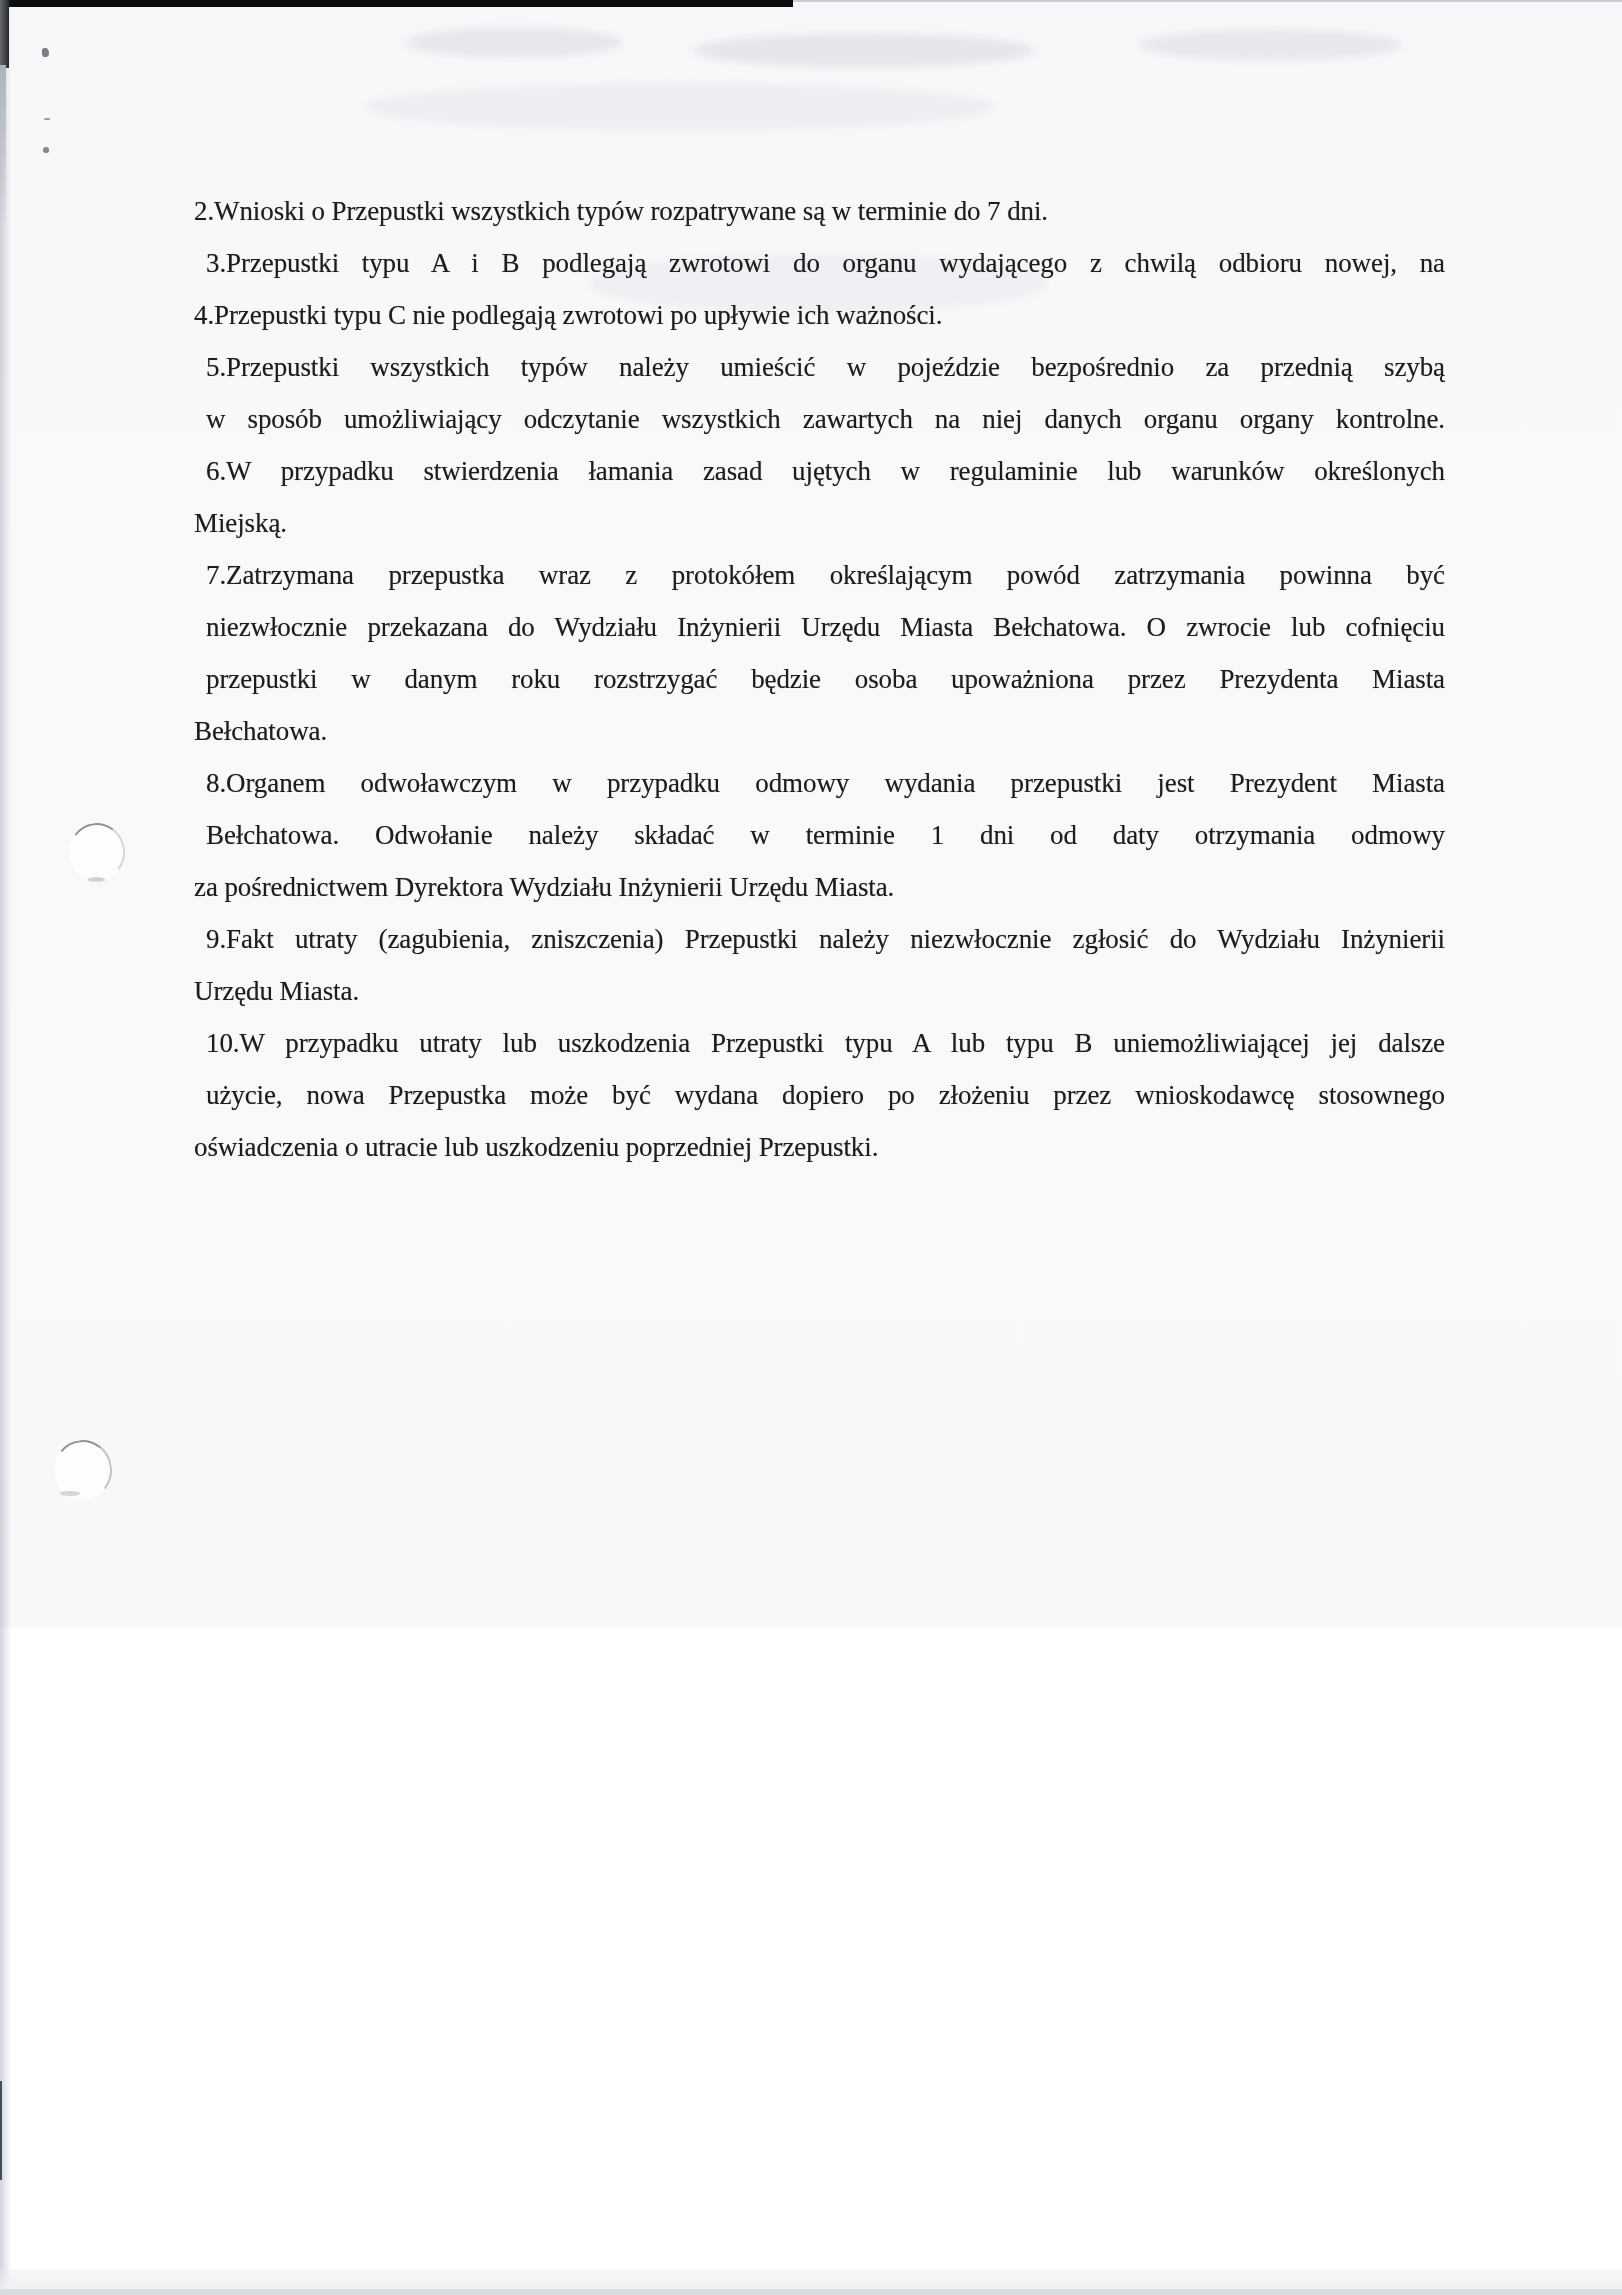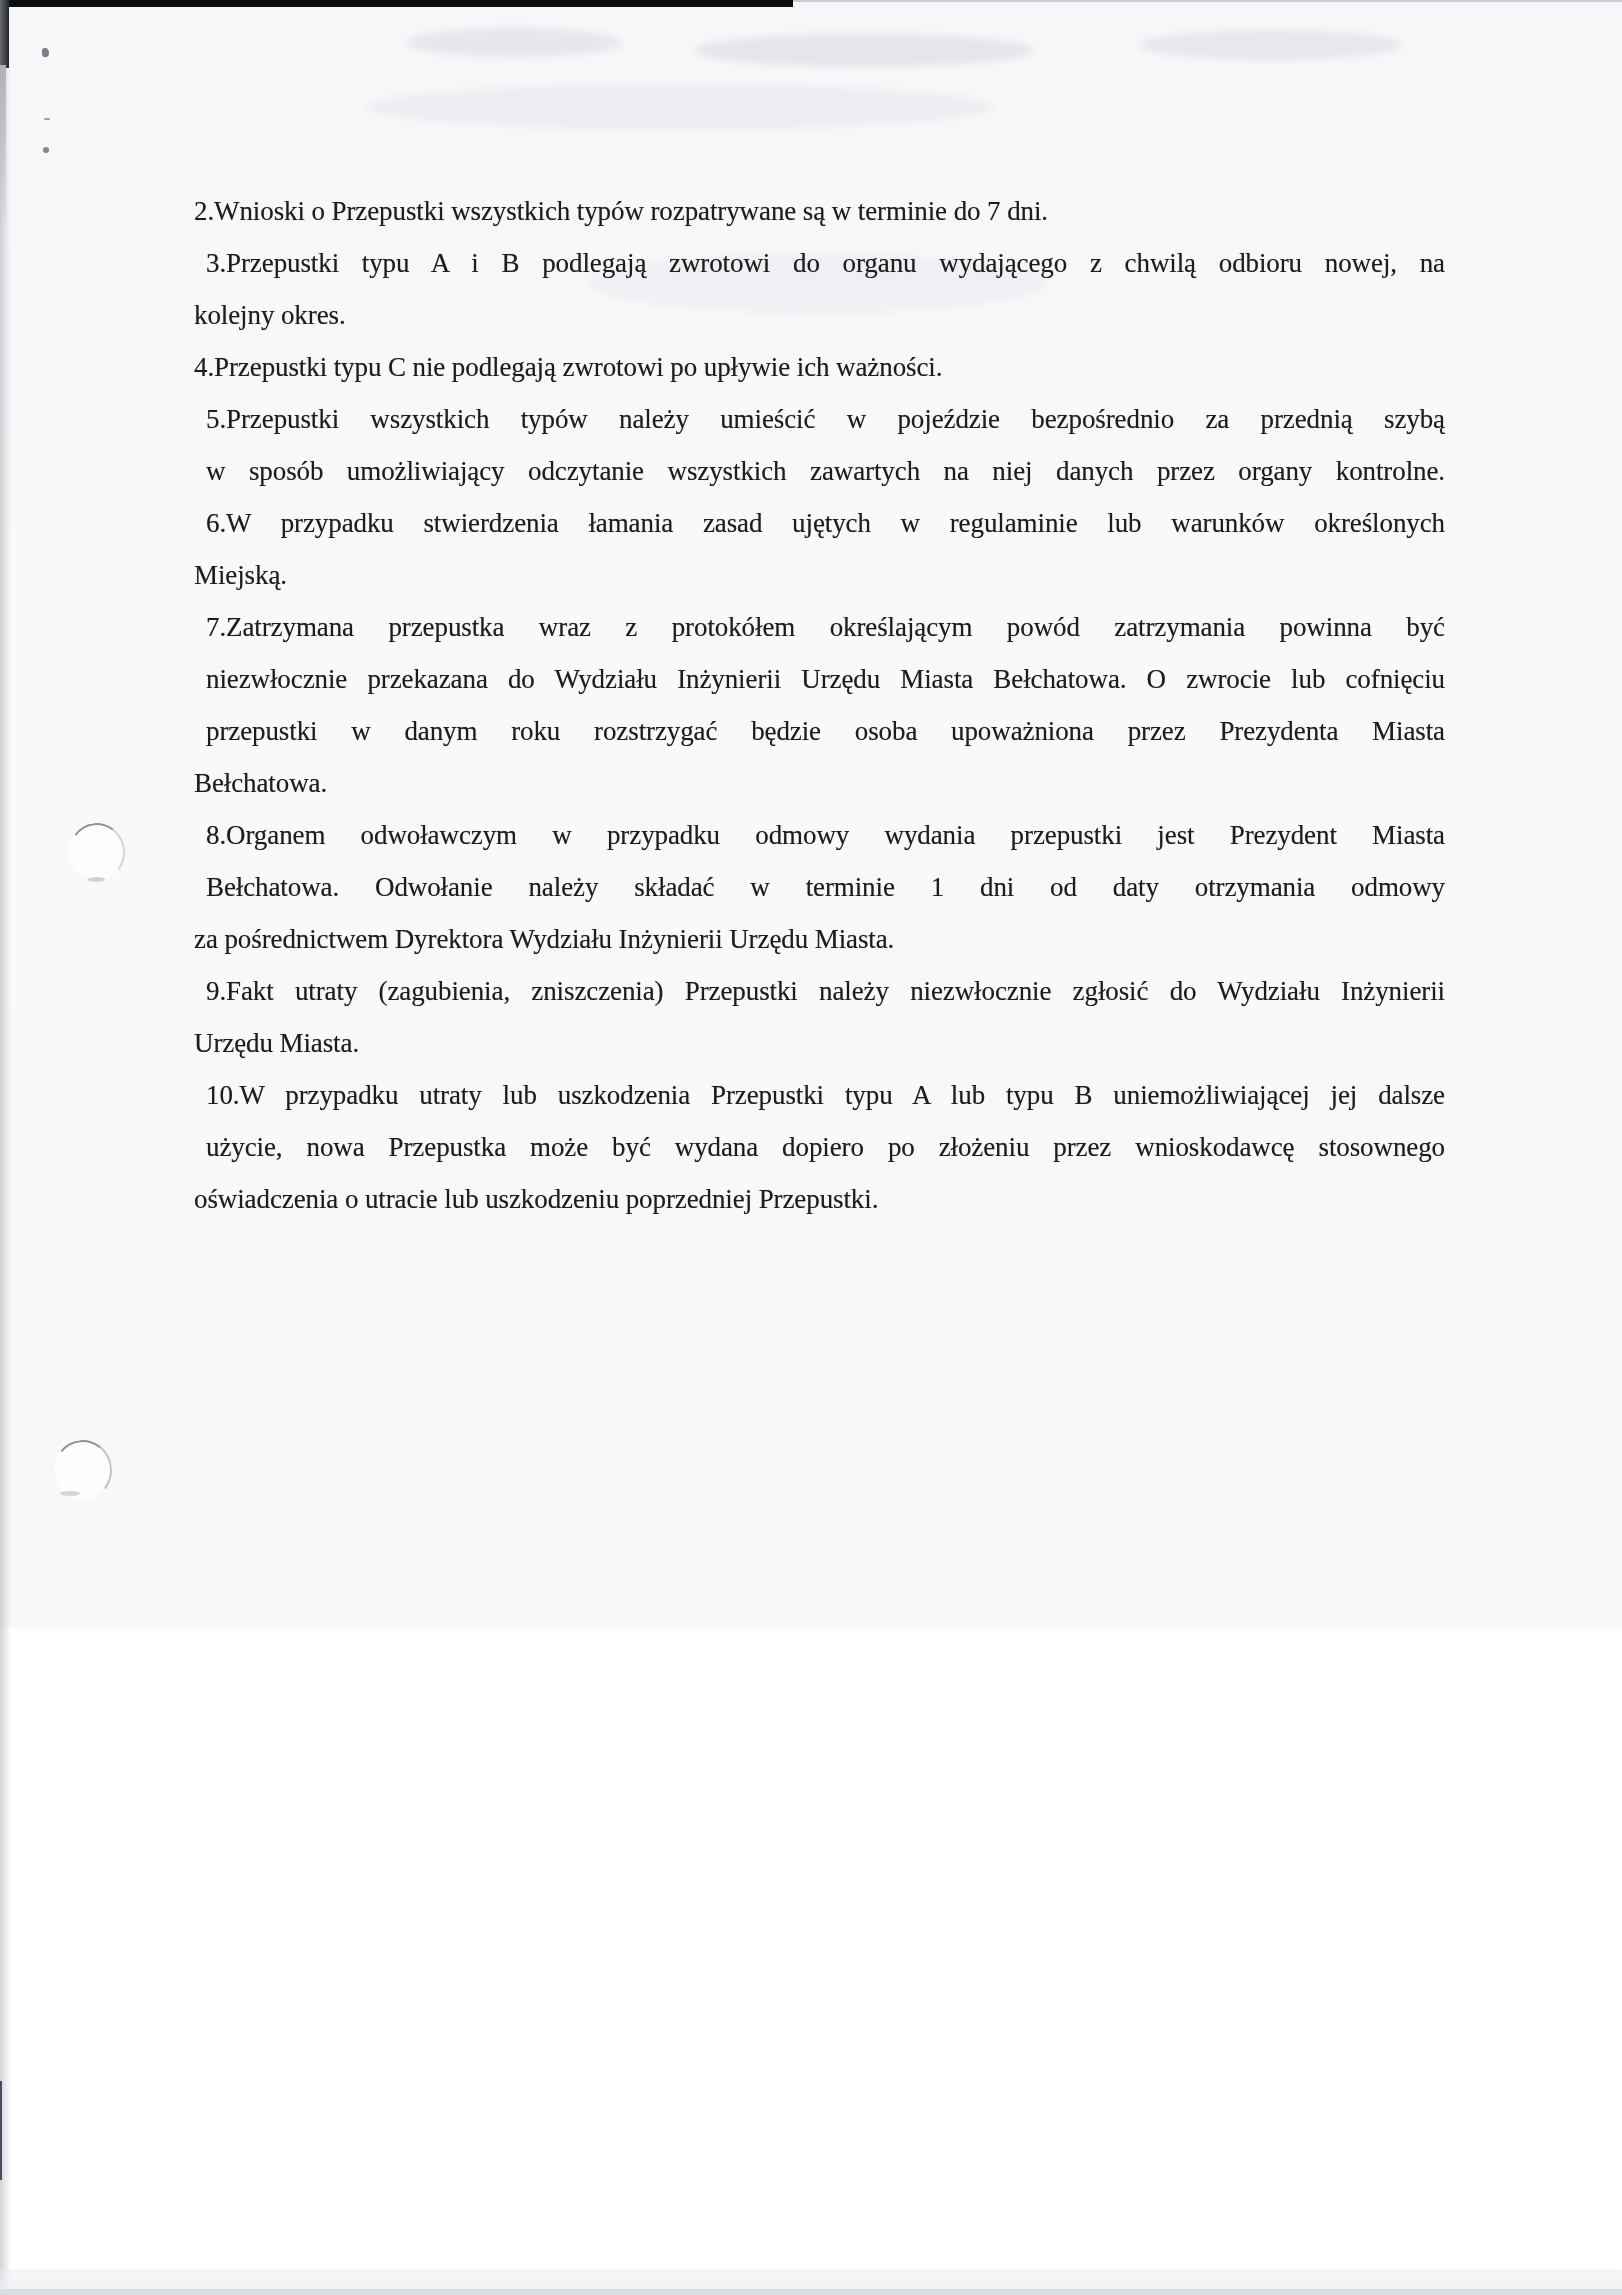--- a/index.html
+++ b/index.html
@@ -66,24 +66,23 @@
   <div class="hole hole1"></div>
   <div class="hole1-shadow"></div>
   <div class="hole hole2"></div>
   <div class="hole2-shadow"></div>
   <div class="bottom-band"></div>
   <div class="bottom-strip"></div>
 
   <div class="text-block">
     <div class="line e">2.Wnioski o Przepustki wszystkich typów rozpatrywane są w terminie do 7 dni.</div>
     <div class="line j">3.Przepustki typu A i B podlegają zwrotowi do organu wydającego z chwilą odbioru nowej, na</div>
-    <div class="line e">kolejny okres.</div>
     <div class="line e">4.Przepustki typu C nie podlegają zwrotowi po upływie ich ważności.</div>
     <div class="line j">5.Przepustki wszystkich typów należy umieścić w pojeździe bezpośrednio za przednią szybą</div>
-    <div class="line j">w sposób umożliwiający odczytanie wszystkich zawartych na niej danych przez organy kontrolne.</div>
+    <div class="line j">w sposób umożliwiający odczytanie wszystkich zawartych na niej danych organu organy kontrolne.</div>
     <div class="line j">6.W przypadku stwierdzenia łamania zasad ujętych w regulaminie lub warunków określonych</div>
     <div class="line e">Miejską.</div>
     <div class="line j">7.Zatrzymana przepustka wraz z protokółem określającym powód zatrzymania powinna być</div>
     <div class="line j">niezwłocznie przekazana do Wydziału Inżynierii Urzędu Miasta Bełchatowa. O zwrocie lub cofnięciu</div>
     <div class="line j">przepustki w danym roku rozstrzygać będzie osoba upoważniona przez Prezydenta Miasta</div>
     <div class="line e">Bełchatowa.</div>
     <div class="line j">8.Organem odwoławczym w przypadku odmowy wydania przepustki jest Prezydent Miasta</div>
     <div class="line j">Bełchatowa. Odwołanie należy składać w terminie 1 dni od daty otrzymania odmowy</div>
     <div class="line e">za pośrednictwem Dyrektora Wydziału Inżynierii Urzędu Miasta.</div>
     <div class="line j">9.Fakt utraty (zagubienia, zniszczenia) Przepustki należy niezwłocznie zgłosić do Wydziału Inżynierii</div>

